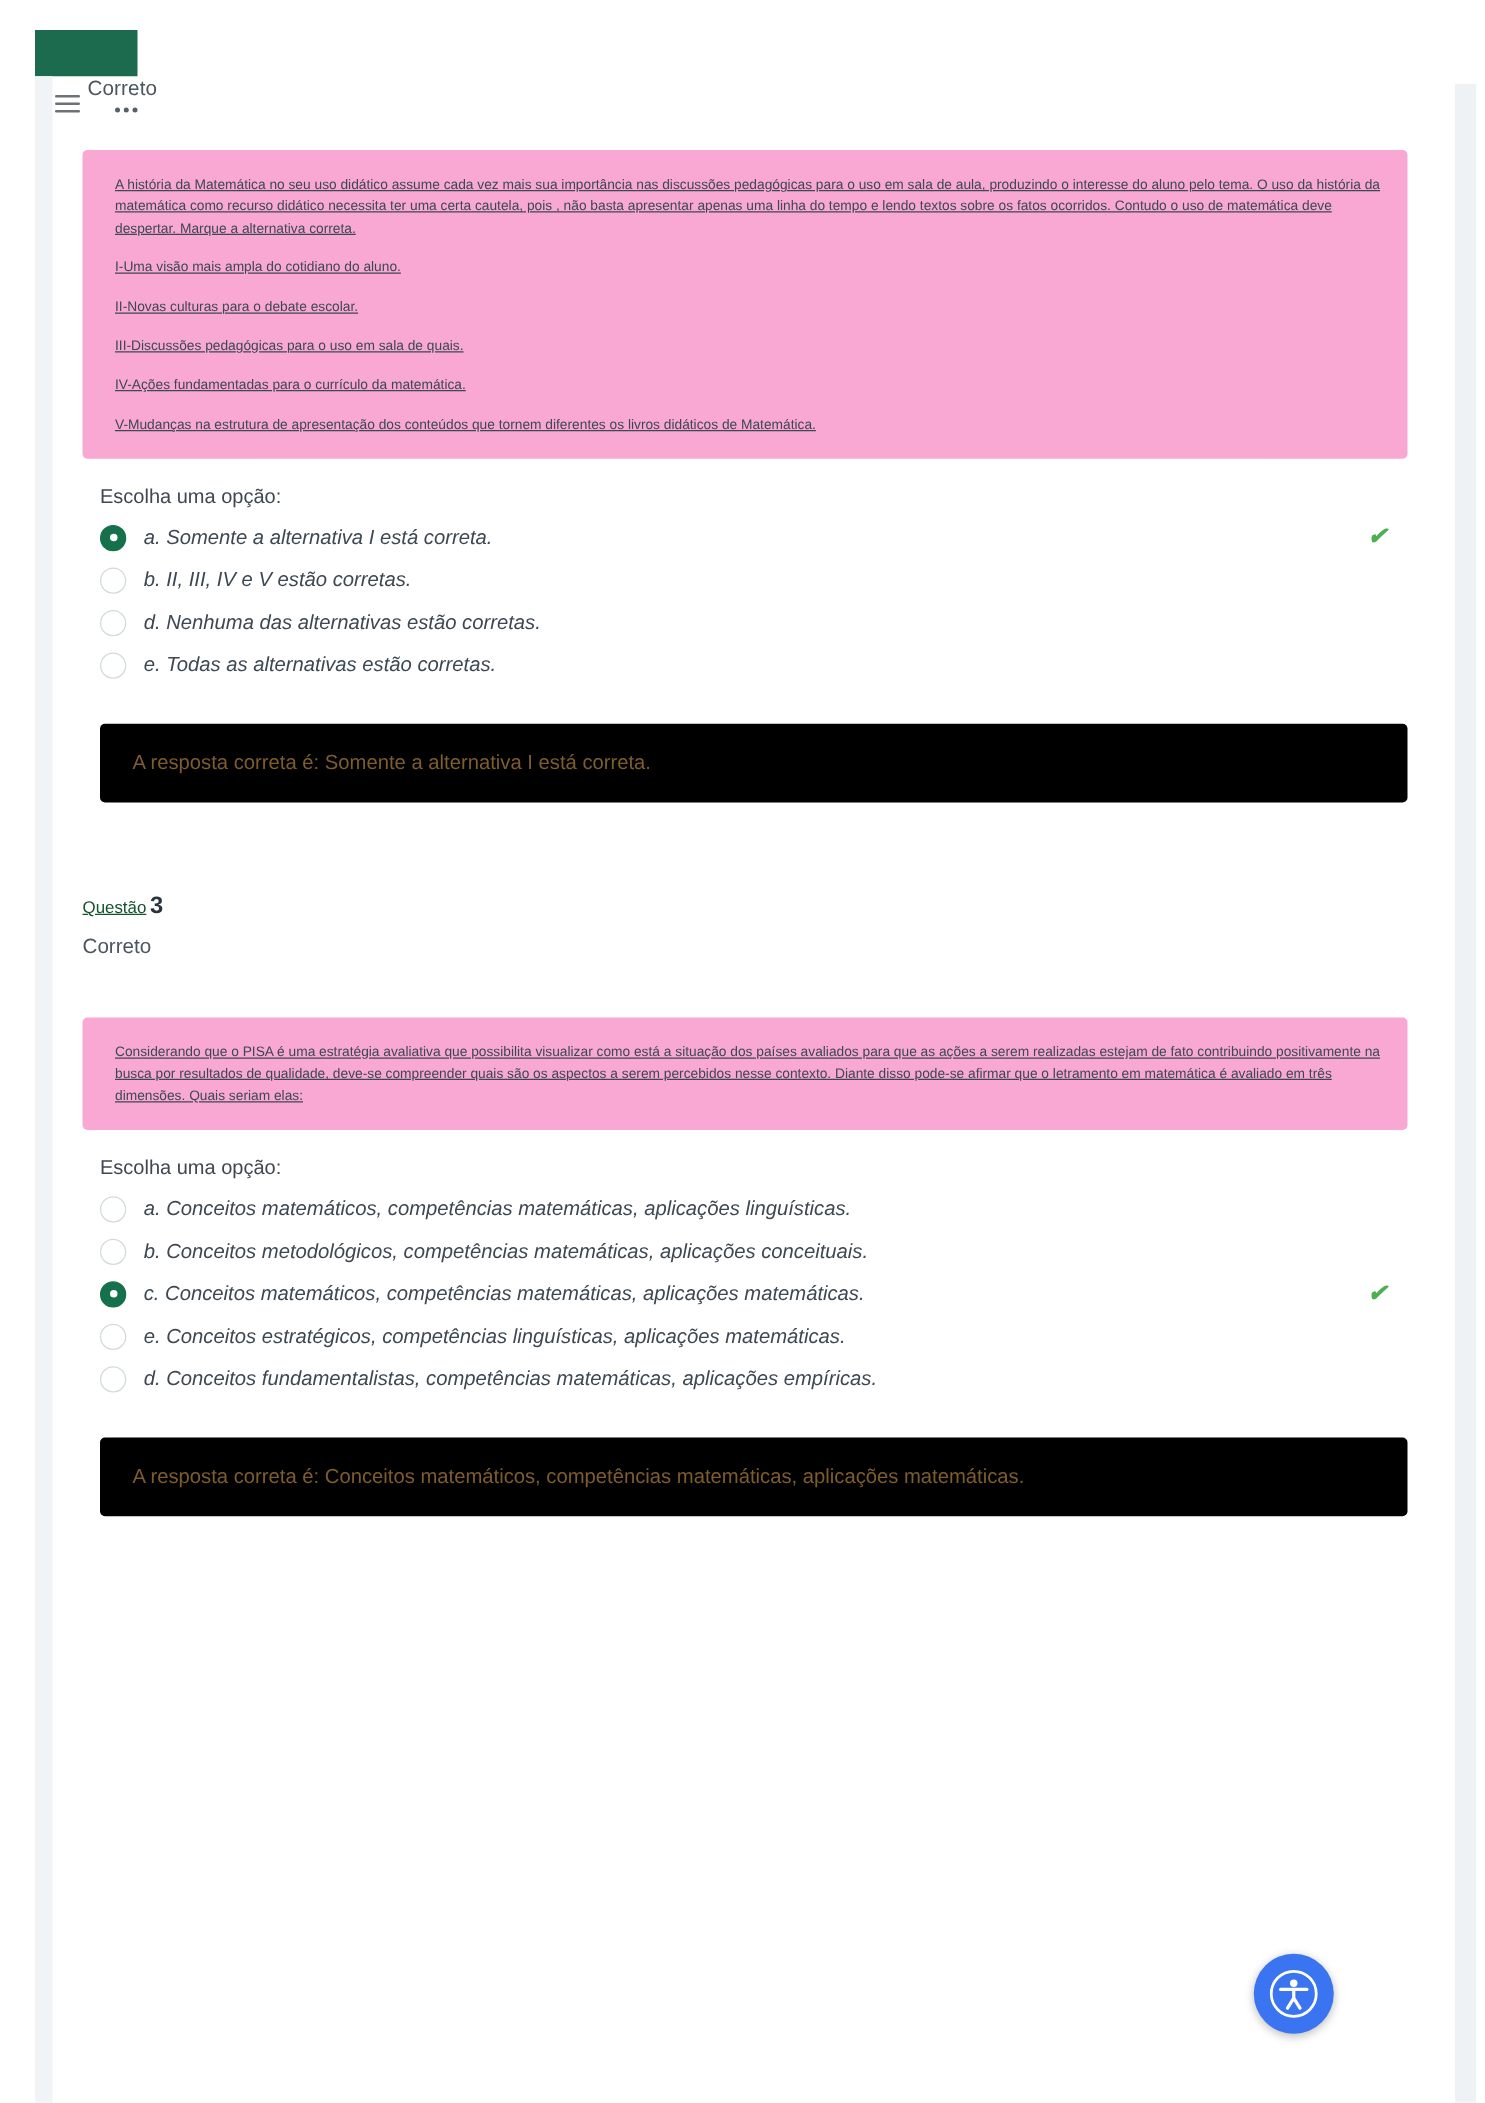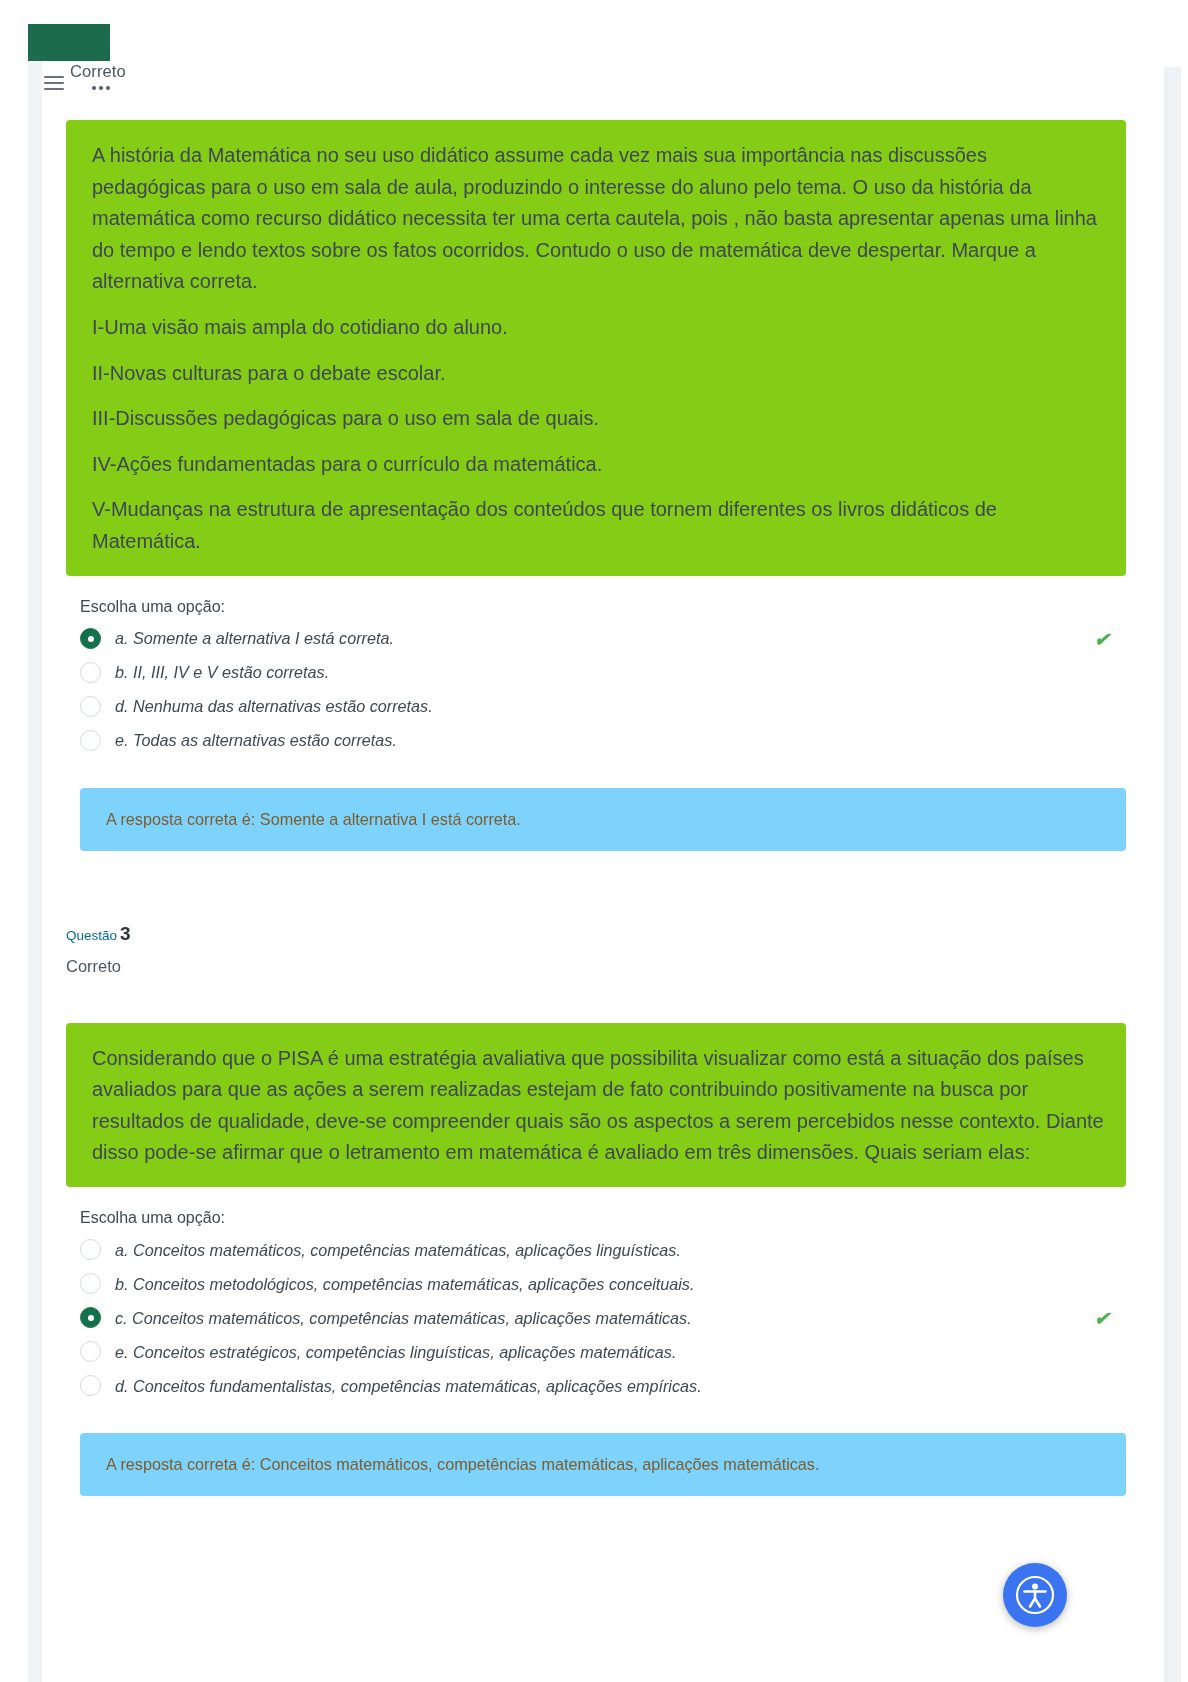--- a/index.html
+++ b/index.html
@@ -78,26 +78,27 @@
   }
 
   
   .content {
     position: absolute;
     left: 66px; top: 0;
     width: 1060px;
   }
 
   .qtext {
-    background: #84cc16;
+    background: #f9a8d4;
     border-radius: 4px;
     padding: 20px 22px 18px 26px;
-    font-size: 20px;
+    font-size: 11px;
     line-height: 1.58;
     color: #3d4852;
+    text-decoration: underline;
   }
   .qtext p { margin: 0 0 14px 0; }
   .qtext p:last-child { margin-bottom: 0; }
 
   .prompt {
     font-size: 16px;
     color: #3d4852;
     margin: 22px 0 6px 14px;
   }
 
@@ -144,31 +145,32 @@
     top: 50%;
     transform: translateY(-50%);
     color: #4caf50;
     font-size: 19px;
     line-height: 1;
     font-weight: bold;
   }
 
   .feedback {
     margin: 30px 0 0 14px;
-    background: #7dd3fc;
+    background: #000000;
     border-radius: 4px;
     padding: 22px 26px;
     font-size: 16.2px;
     color: #7d5c2e;
   }
 
   .qhead { margin: 0 0 0 0; }
   .qhead .qlabel {
     font-size: 13.5px;
-    color: #0369a1;
+    color: #14532d;
+    text-decoration: underline;
   }
   .qhead .qnum {
     font-size: 19px;
     font-weight: bold;
     color: #2b3views;
     color: #2b343d;
     margin-left: 3px;
   }
   .qstate {
     font-size: 16.5px;

